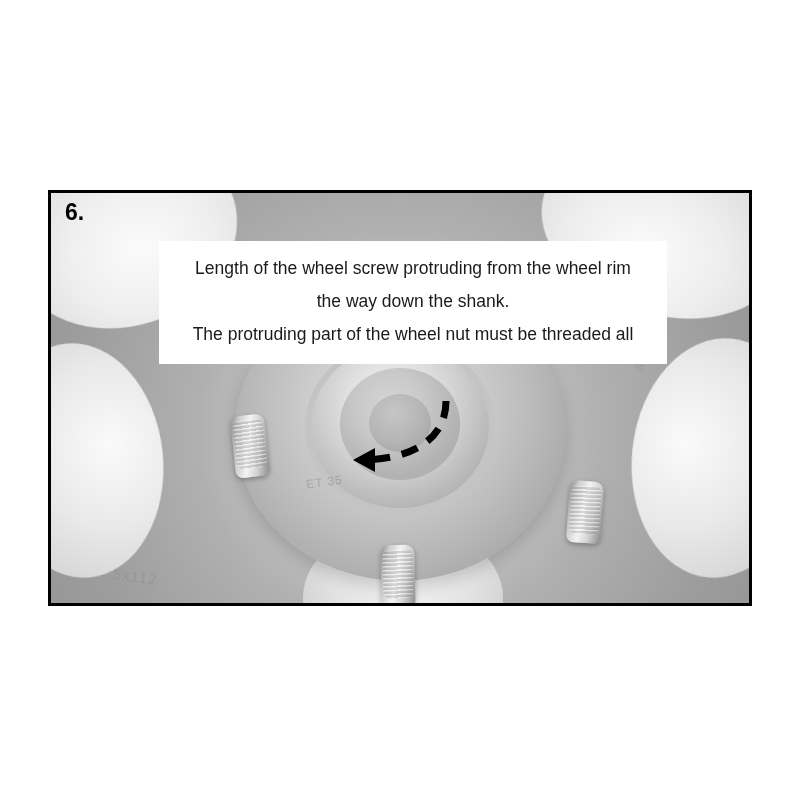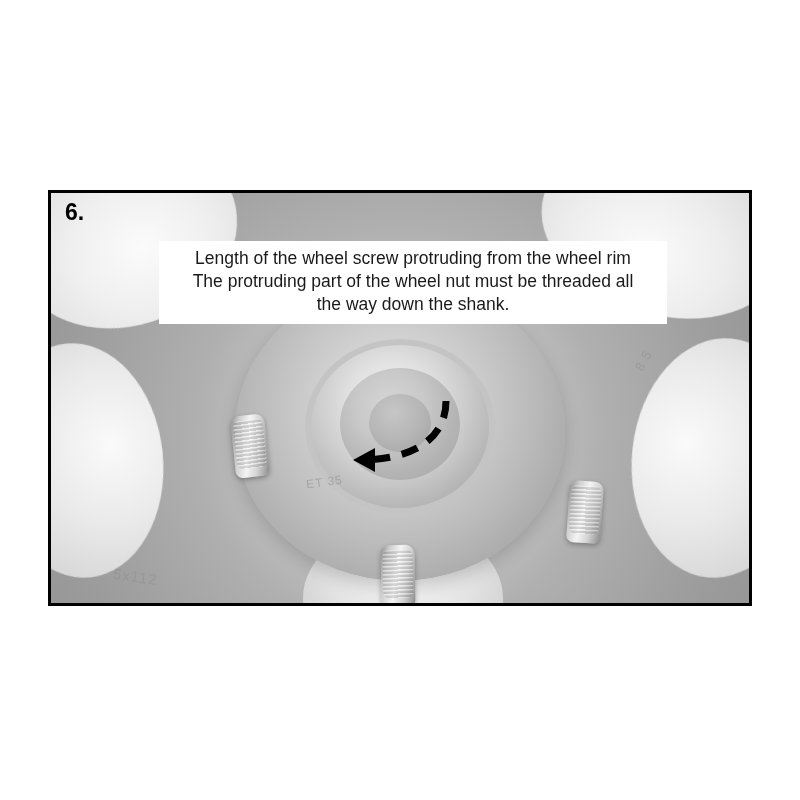--- a/index.html
+++ b/index.html
@@ -179,21 +179,21 @@
     width: 508px;
     background: #ffffff;
     padding: 6px 8px 8px 8px;
     box-sizing: border-box;
     text-align: center;
     color: #1a1a1a;
     font-size: 17.5px;
     line-height: 23px;
     font-family: "Liberation Sans", sans-serif;
   }
-  #caption p { margin: 0; }
+  #caption p { margin: 10px; }
 
   
   #arrow-svg {
     position: absolute;
     left: 190px;
     top: 160px;
     width: 230px;
     height: 140px;
     pointer-events: none;
   }
@@ -231,18 +231,18 @@
 
     <svg id="arrow-svg" viewBox="0 0 230 140">
       <path d="M205 48 C205 86, 172 106, 122 107" fill="none" stroke="#000000" stroke-width="7" stroke-dasharray="17 12" stroke-linecap="butt"></path>
       <polygon points="112,107 134,95 134,119" fill="#000000"></polygon>
     </svg>
 
     <div id="step-number">6.</div>
 
     <div id="caption">
       <p>Length of the wheel screw protruding from the wheel rim</p>
+      <p>the way down the shank.</p>
       <p>The protruding part of the wheel nut must be threaded all</p>
-      <p>the way down the shank.</p>
     </div>
 
   </div>
 </div>
 
 </body></html>

